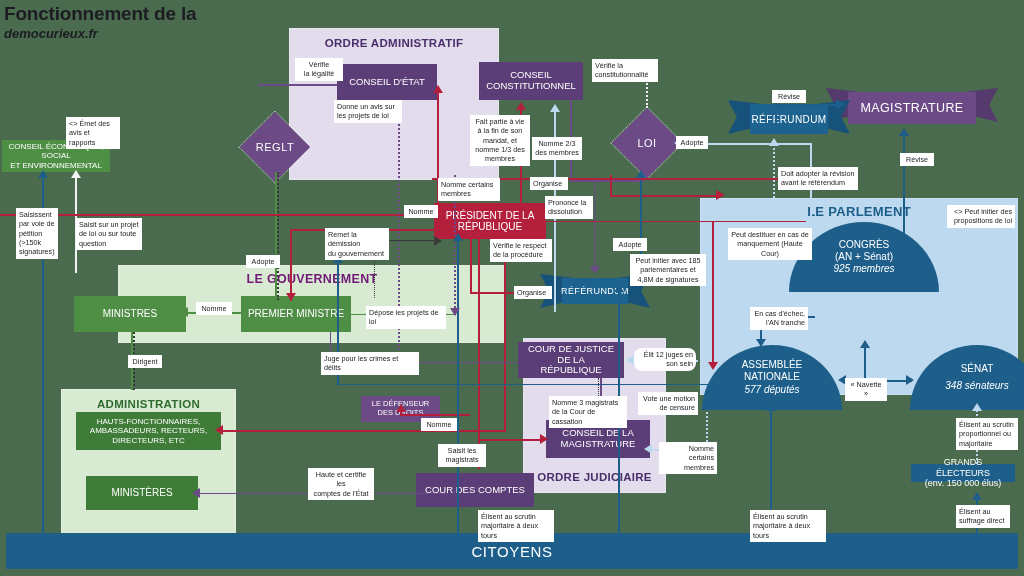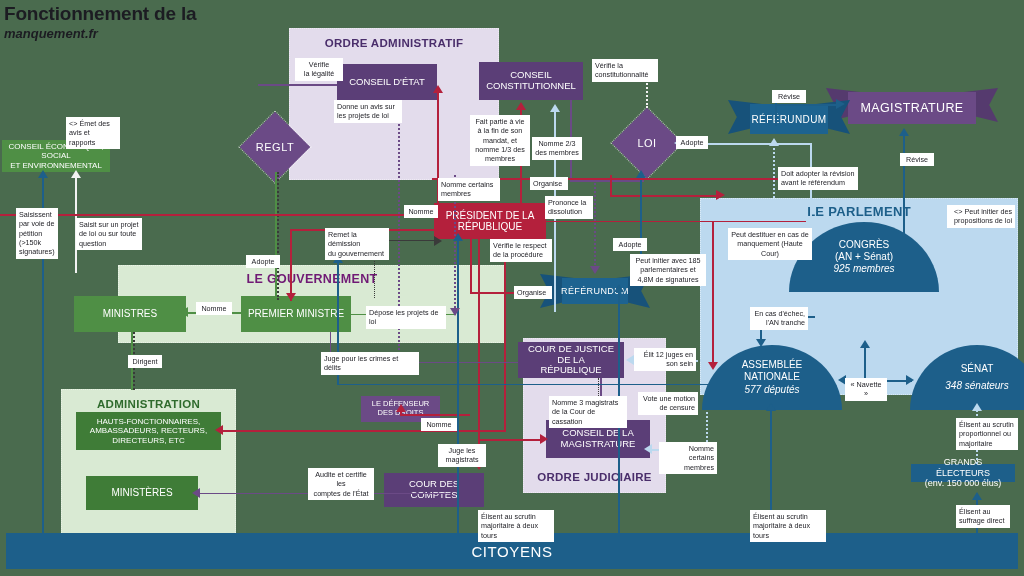--- a/index.html
+++ b/index.html
@@ -70,21 +70,21 @@
   #conseil-etat    { left:337px; top:64px; width:100px; height:36px; font-size:9.5px; }
   #conseil-constit { left:479px; top:62px; width:104px; height:38px; font-size:9.5px; }
   #cese            { left:2px; top:140px; width:108px; height:32px; font-size:8px; }
   #ministres       { left:74px; top:296px; width:112px; height:36px; font-size:10px; }
   #premier-ministre{ left:241px; top:296px; width:110px; height:36px; font-size:10px; }
   #president       { left:434px; top:203px; width:112px; height:36px; font-size:10px; }
   #hauts-fonc      { left:76px; top:412px; width:145px; height:38px; font-size:8px; }
   #ministeres      { left:86px; top:476px; width:112px; height:34px; font-size:10px; }
   #cjr             { left:518px; top:342px; width:106px; height:36px; font-size:9.5px; }
   #csm             { left:546px; top:420px; width:104px; height:38px; font-size:9.5px; }
-  #cour-comptes    { left:384px; top:473px; width:100px; height:34px; font-size:9.5px; }
+  #cour-comptes    { left:416px; top:473px; width:118px; height:34px; font-size:9.5px; }
   #defenseur       { left:361px; top:396px; width:79px; height:26px; font-size:7.5px; }
   #cmp             { left:813px; top:310px; width:104px; height:36px; font-size:9px; }
   #grands-elect    { left:911px; top:464px; width:104px; height:18px; font-size:9px; }
 
   
   .diamond-wrap { width:70px; height:70px; }
   .diamond {
     width:50px; height:50px; background:#6b4a86;
     transform:rotate(45deg);
     position:absolute; left:10px; top:10px;
@@ -179,21 +179,21 @@
 </style>
 </head>
 <body>
 
 <div id="stage">
 
   <div class="n" id="title-block">
     <div class="t1">
       <span>Fonctionnement de la</span><br>
     </div>
-    <div class="t2">manquement.fr</div>
+    <div class="t2">democurieux.fr</div>
   </div>
 
   <div class="n zone" id="zone-administratif">
     <div class="zone-title">ORDRE ADMINISTRATIF</div>
   </div>
   <div class="n zone" id="zone-gouvernement">
     <div class="zone-title">LE GOUVERNEMENT</div>
   </div>
   <div class="n zone" id="zone-administration">
     <div class="zone-title">ADMINISTRATION</div>
@@ -457,32 +457,32 @@
   <div class="note" style="left:514px; top:286px; width:38px;">Organise</div>
   <div class="note" style="left:545px; top:196px; width:48px;">Prononce la
 dissolution</div>
   <div class="note" style="left:490px; top:239px; width:62px;">Vérifie le respect
 de la procédure</div>
   <div class="note c" style="left:613px; top:238px; width:34px;">Adopte</div>
   <div class="note c" style="left:630px; top:254px; width:76px;">Peut initier avec 185
 parlementaires et
 4,8M de signatures</div>
   <div class="note" style="left:321px; top:352px; width:98px;">Juge pour les crimes et délits</div>
-  <div class="note r" style="left:634px; top:348px; width:62px;">Élit 12 juges en
+  <div class="note r" style="left:634px; top:348px; width:62px;border-radius:8px;">Élit 12 juges en
 son sein</div>
   <div class="note r" style="left:638px; top:392px; width:60px;">Vote une motion
 de censure</div>
   <div class="note" style="left:549px; top:396px; width:78px;">Nomme 3 magistrats
 de la Cour de cassation</div>
   <div class="note r" style="left:659px; top:442px; width:58px;">Nomme certains
 membres</div>
   <div class="note c" style="left:421px; top:418px; width:36px;">Nomme</div>
-  <div class="note c" style="left:438px; top:444px; width:48px;">Juge les
+  <div class="note c" style="left:438px; top:444px; width:48px;">Saisit les
 magistrats</div>
-  <div class="note c" style="left:308px; top:468px; width:66px;">Audite et certifie les
+  <div class="note c" style="left:308px; top:468px; width:66px;">Haute et certifie les
 comptes de l'État</div>
   <div class="note r" style="left:750px; top:307px; width:58px;">En cas d'échec,
 l'AN tranche</div>
   <div class="note c" style="left:845px; top:378px; width:42px;">« Navette »</div>
   <div class="note" style="left:750px; top:510px; width:76px;">Élisent au scrutin
 majoritaire à deux tours</div>
   <div class="note" style="left:478px; top:510px; width:76px;">Élisent au scrutin
 majoritaire à deux tours</div>
   <div class="note" style="left:956px; top:418px; width:62px;">Élisent au scrutin
 proportionnel ou

